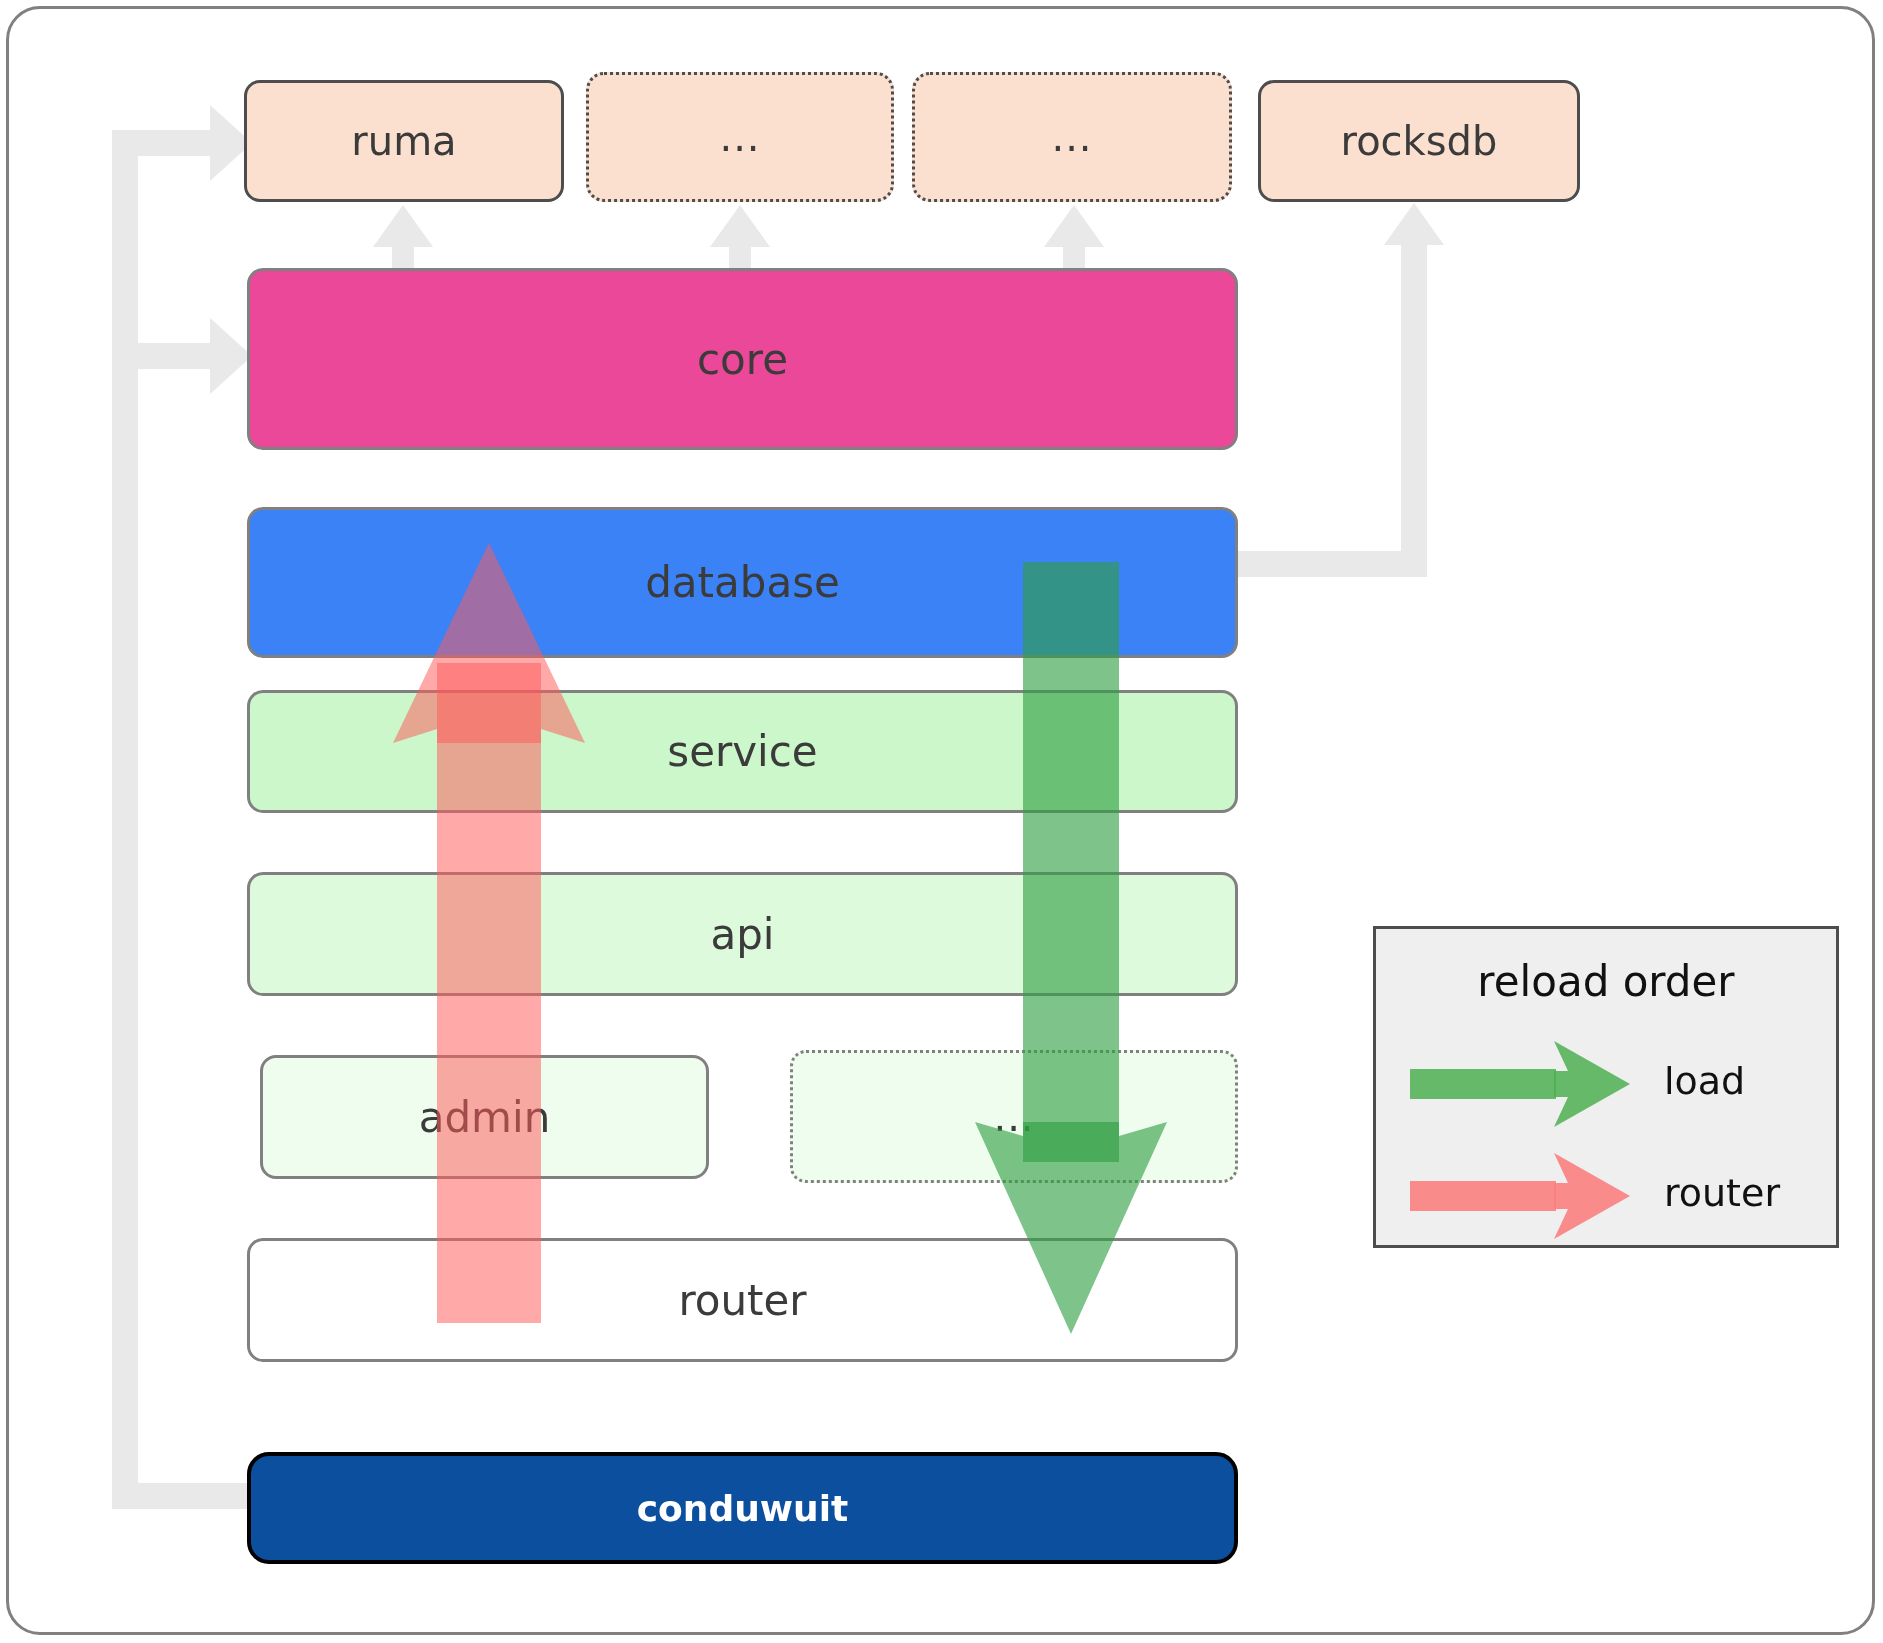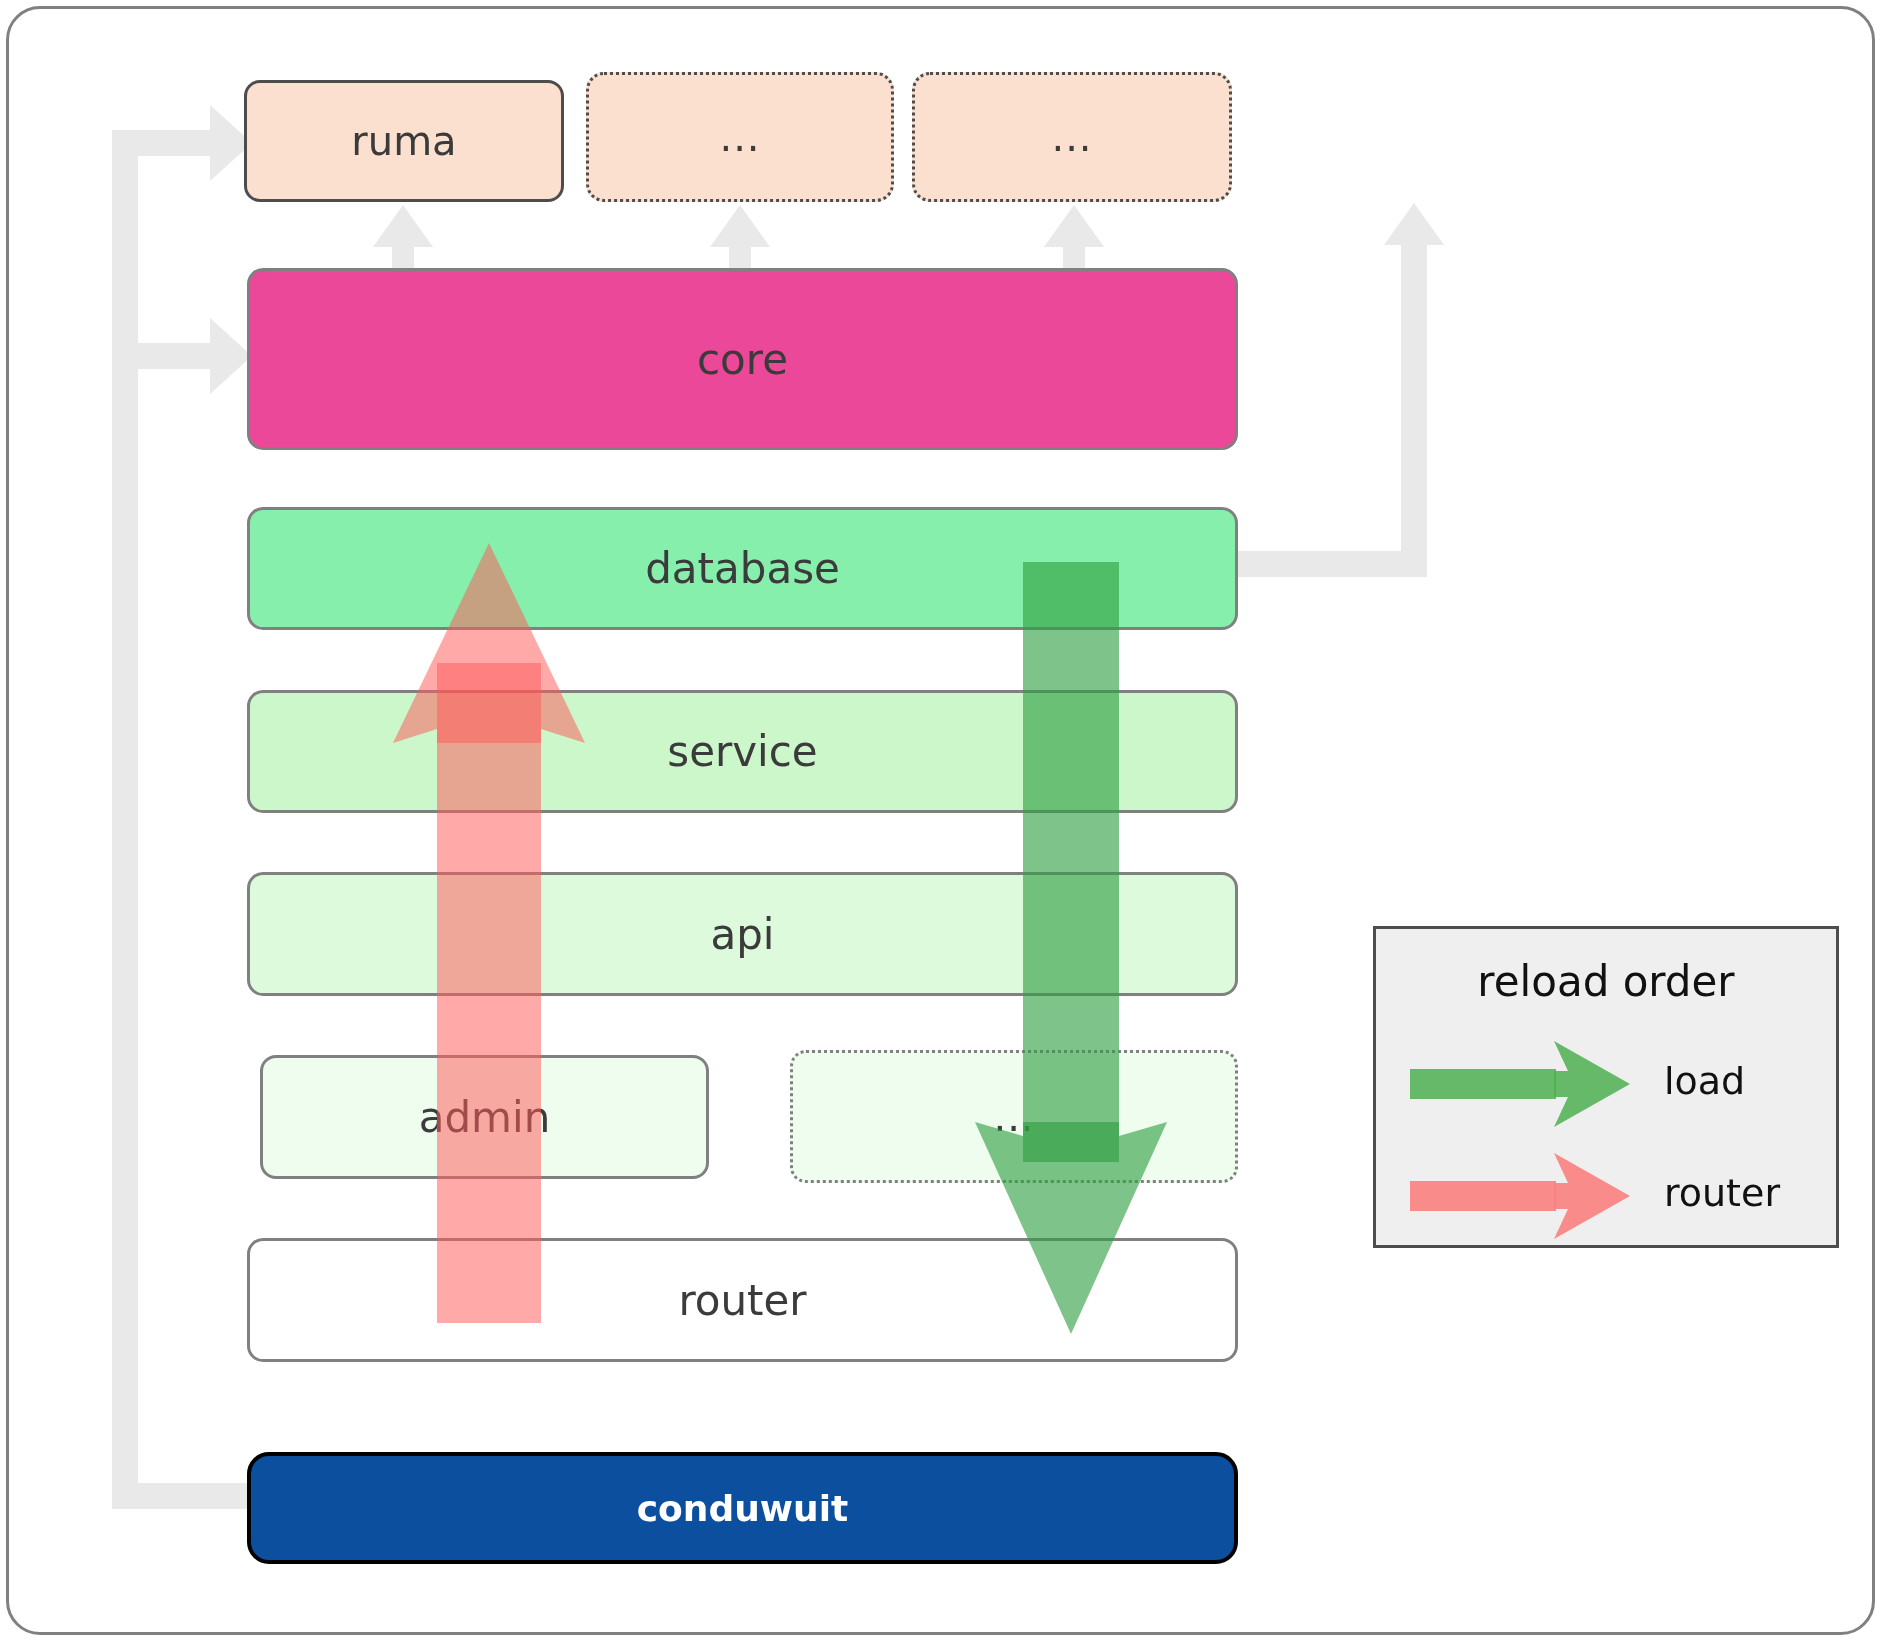--- a/index.html
+++ b/index.html
@@ -141,26 +141,29 @@
   </div>
 
   <div class="node crate dotted" style="left:586px;top:72px;width:308px;height:130px;">
     <span class="dots">...</span>
   </div>
 
   <div class="node crate dotted" style="left:912px;top:72px;width:320px;height:130px;">
     <span class="dots">...</span>
   </div>
 
+  <div class="node crate" style="left:1258px;top:80px;width:322px;height:122px;">
+    <span>rocksdb</span>
+  </div>
 
   <div class="node layer" style="left:247px;top:268px;width:991px;height:182px;background:#ec4899;">
     <span>core</span>
   </div>
 
-  <div class="node layer" style="left:247px;top:507px;width:991px;height:123px;background:#86efac;">
+  <div class="node layer" style="left:247px;top:507px;width:991px;height:151px;background:#3b82f6;">
     <span>database</span>
   </div>
 
   <div class="node layer" style="left:247px;top:690px;width:991px;height:123px;background:#cbf7cb;">
     <span>service</span>
   </div>
 
   <div class="node layer" style="left:247px;top:872px;width:991px;height:124px;background:#ddfadd;">
     <span>api</span>
   </div>

